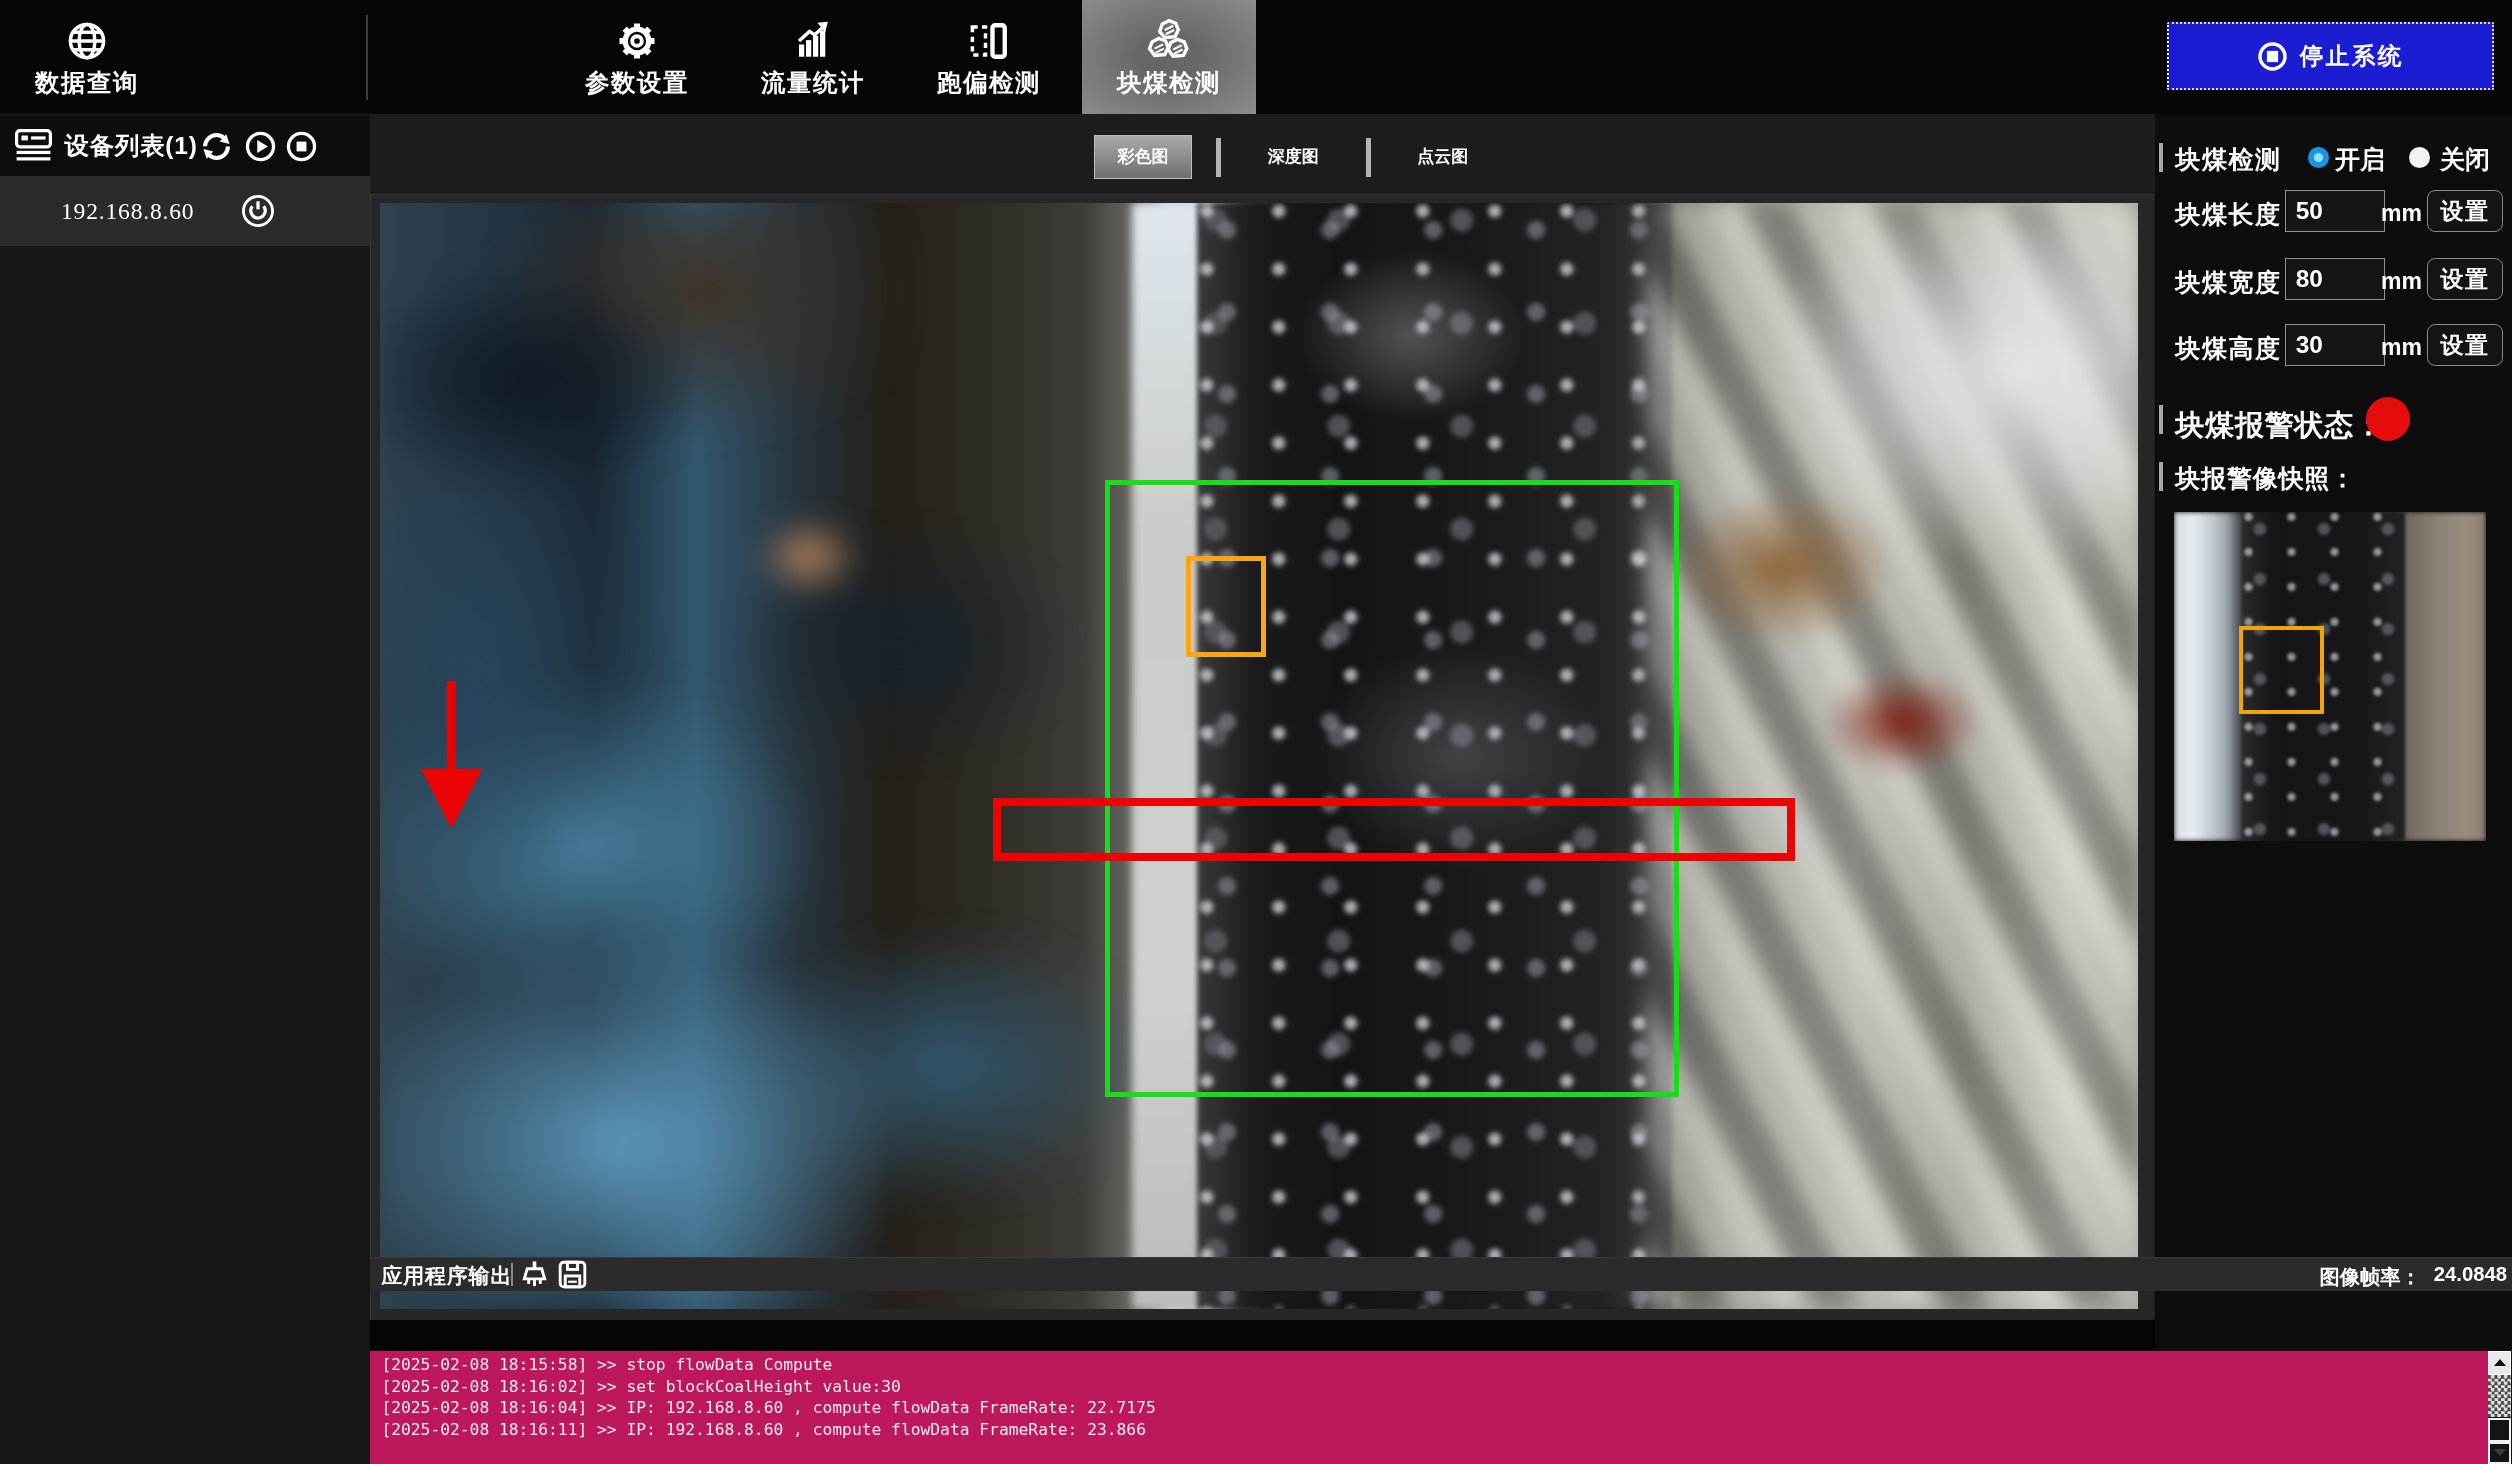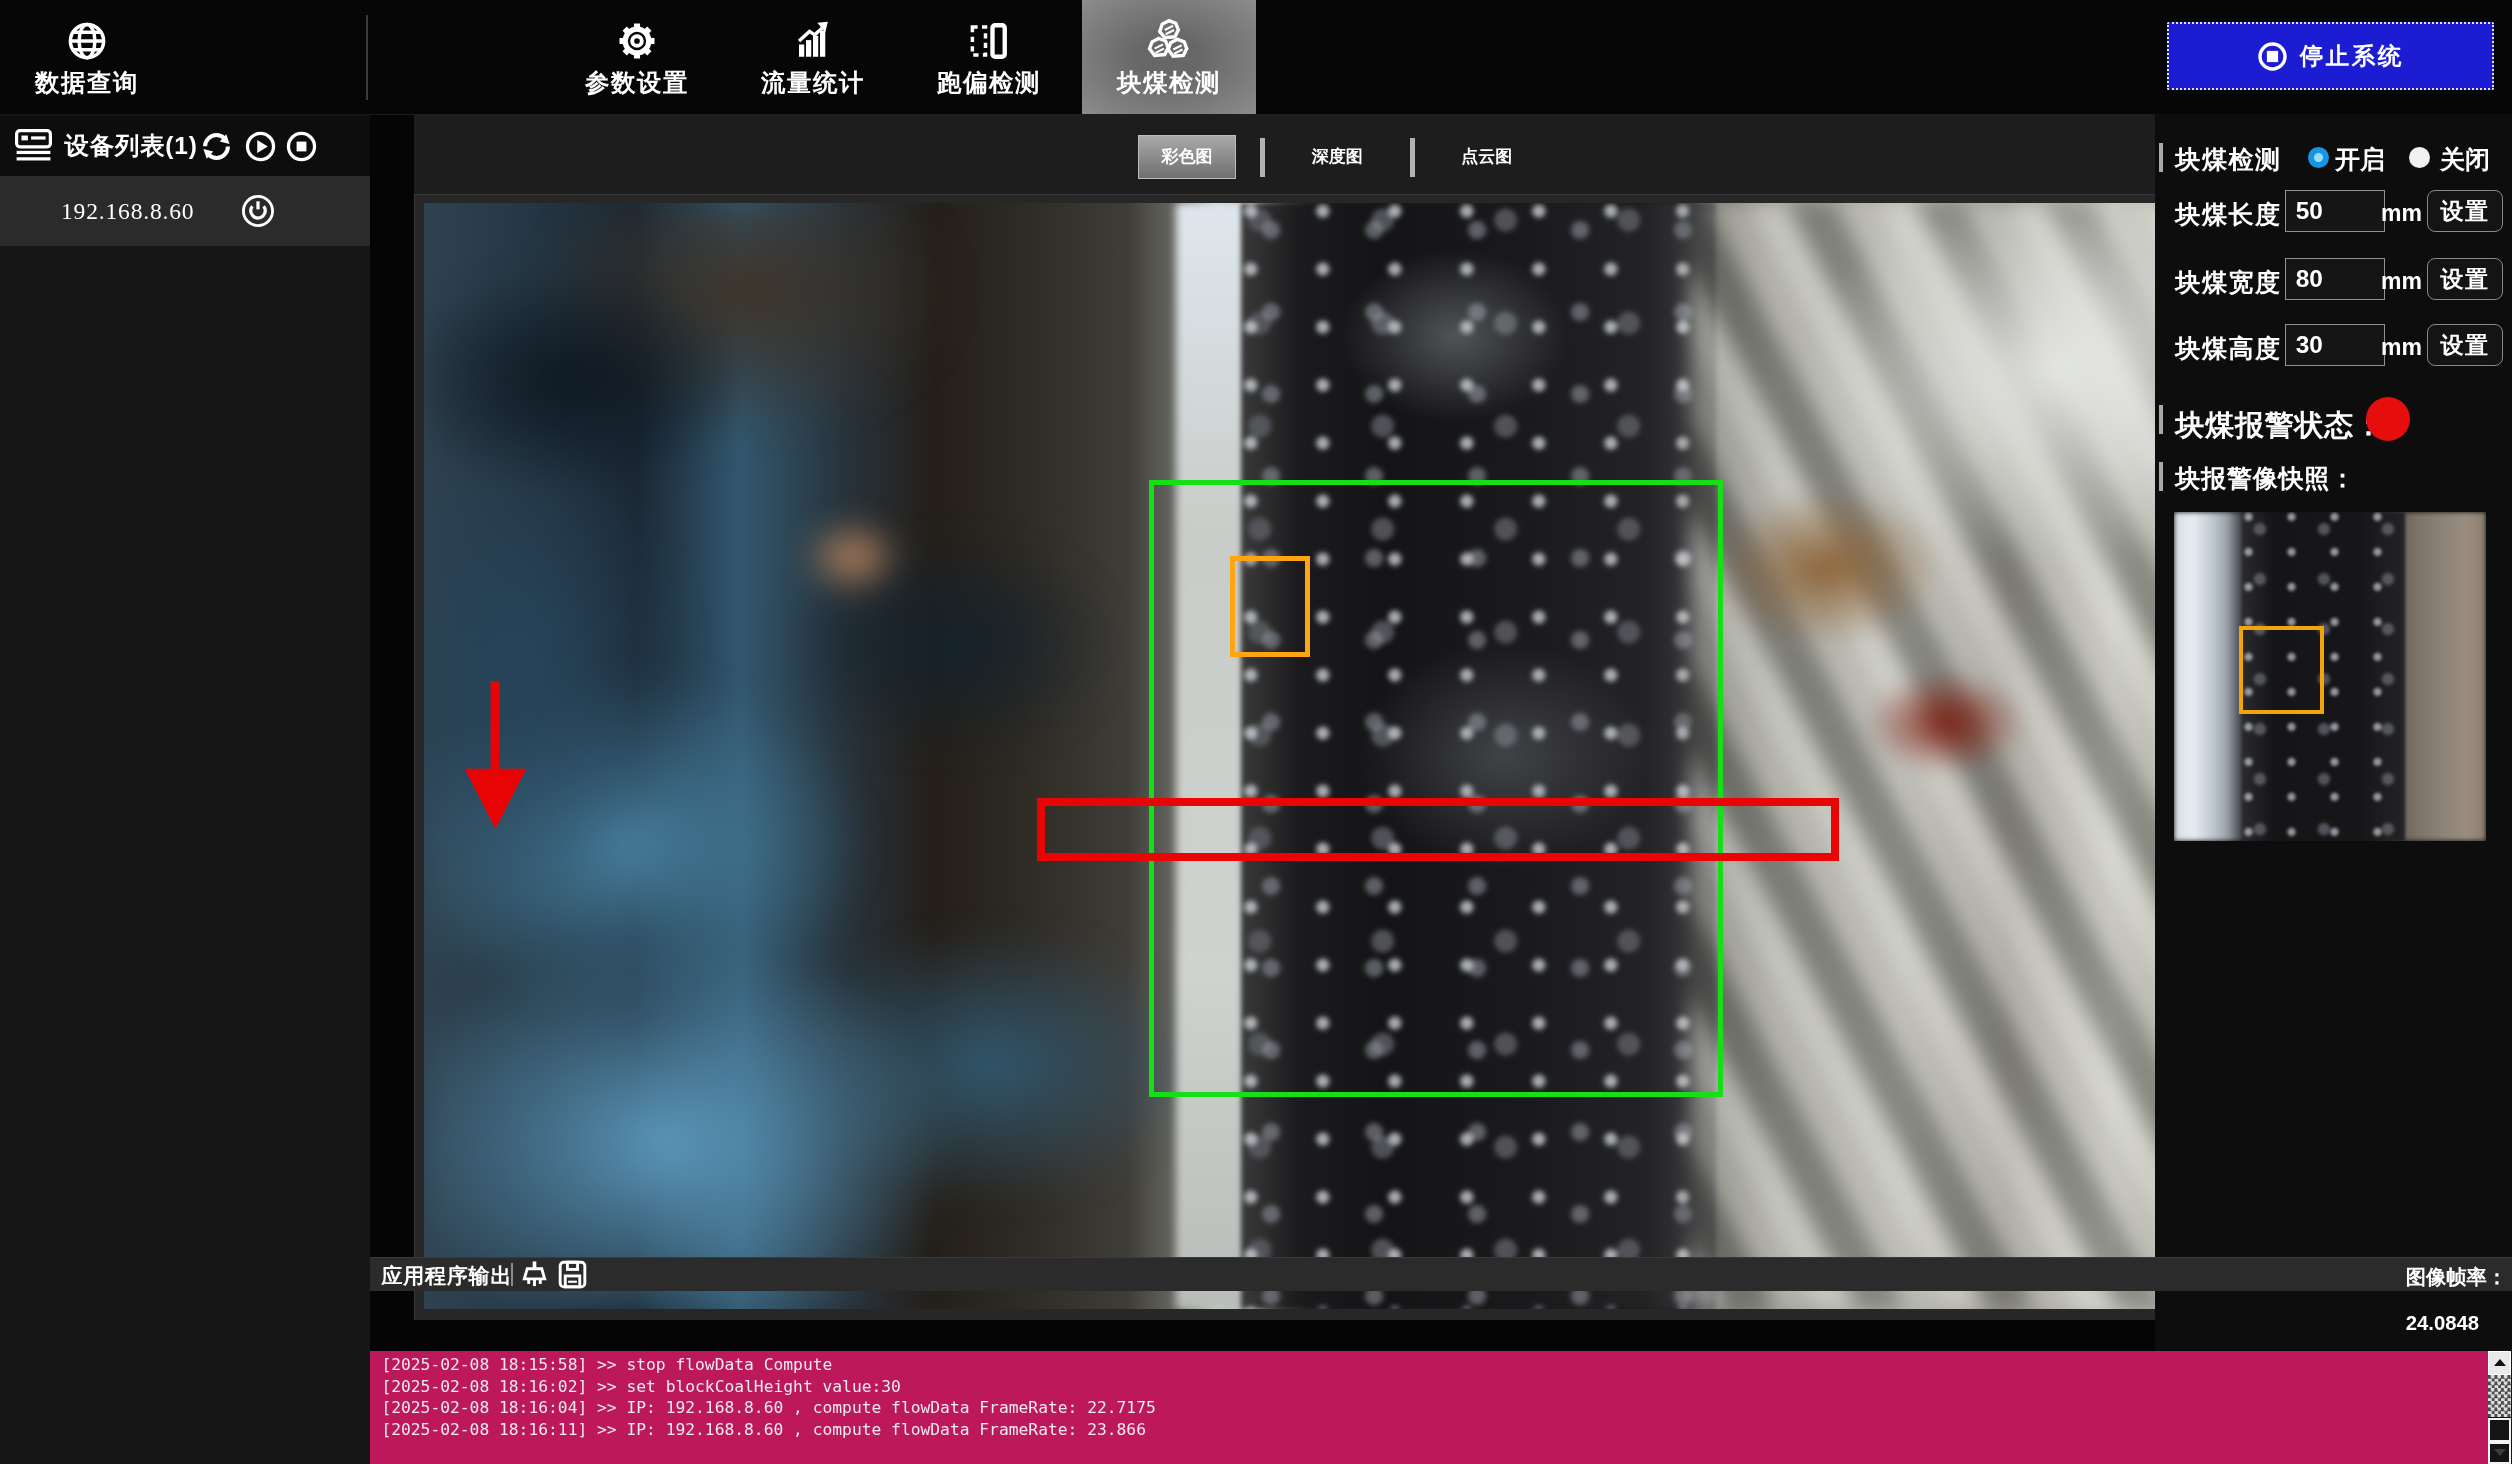--- a/index.html
+++ b/index.html
@@ -27,21 +27,21 @@
   #sb-header{position:absolute;left:0;top:1.6px;width:370px;height:60px;background:#0d0d0d;display:flex;align-items:center;}
   #sb-title{font-size:24.4px;font-weight:bold;margin-left:13px;letter-spacing:0.8px;}
   .sb-circle-btn{position:absolute;top:15.4px;width:31px;height:31px;cursor:pointer;}
   #sb-refresh{left:201px;} #sb-play{left:245px;} #sb-stop{left:286px;}
   #device-row{position:absolute;left:0;top:62px;width:370px;height:70px;background:#2b2b2b;cursor:pointer;}
   #device-ip{position:absolute;left:61px;top:0;height:70px;line-height:70px;font-size:23.6px;
      font-family:"Liberation Serif",serif;letter-spacing:0.8px;}
   #device-power{position:absolute;left:241px;top:18px;width:34px;height:34px;cursor:pointer;}
 
   
-  #main{position:absolute;left:370px;top:114px;width:1785px;height:1205px;background:#1d1d1d;margin-left:44px;}
+  #main{position:absolute;left:370px;top:114px;width:1785px;height:1205px;background:#1d1d1d;}
   #tabbar{position:absolute;left:724px;top:21px;height:44px;display:flex;align-items:center;}
   .vtab{height:42px;min-width:86px;line-height:42px;text-align:center;font-size:17px;font-weight:bold;
      padding:0 4.9px;cursor:pointer;color:#fff;}
   .vtab.active{background:linear-gradient(180deg,#a9a9a9,#6f6f6f);border:0.8px solid #bdbdbd;}
   .vtab-sep{width:4.9px;height:39px;background:#b3b3b3;margin:0 24.4px;}
 
   #image-frame{position:absolute;left:0;top:80px;width:1783px;height:1125px;background:#272727;
      border-top:1.6px solid #383838;border-left:1.6px solid #383838;}
   #image-view{position:absolute;left:9px;top:8.1px;width:1758px;height:1106px;overflow:hidden;background:#111;}
 
@@ -121,21 +121,21 @@
       radial-gradient(circle at 14.6px 11.4px,rgba(120,125,135,0.6) 0 4.9px,rgba(0,0,0,0) 7.3px) 3.3px 5.7px/64px 50px,
       linear-gradient(90deg,#2a2a2c 0%,#151517 20%,#161619 70%,#232325 100%);}
   #snap-roi{position:absolute;left:65px;top:114px;width:85px;height:88px;border:4.1px solid #f2a50a;box-sizing:border-box;}
 
   
   #log-header{position:absolute;left:370px;top:1257px;width:2142px;height:33px;background:#2b2b2b;border-top:0.8px solid #3a3a3a;}
   #log-title{position:absolute;left:11.4px;top:4.1px;font-size:21px;font-weight:bold;letter-spacing:0.8px;}
   #log-hsep{position:absolute;left:141px;top:4.9px;width:1.6px;height:23px;background:#8a8a8a;}
   .log-tool{position:absolute;top:1.6px;width:29px;height:29px;cursor:pointer;}
   #log-clear{left:150px;} #log-save{left:188px;}
-  #frame-rate{position:absolute;right:4.9px;top:4.9px;display:flex;gap:21px;font-size:20.3px;font-weight:bold;flex-direction:column;}
+  #frame-rate{position:absolute;right:4.9px;top:4.9px;display:flex;gap:13px;font-size:20.3px;font-weight:bold;}
   #log-area{position:absolute;left:370px;top:1351px;width:2120px;height:113px;background:#be185d;overflow:hidden;}
   .log-line{padding-left:11.4px;font-family:"DejaVu Sans Mono",monospace;font-size:16.3px;line-height:21.5px;
      color:#ececec;white-space:pre;}
   #log-area .log-line:first-child{margin-top:3.3px;}
 
   
   #log-scrollbar{position:absolute;left:2488px;top:1351px;width:24.4px;height:113px;background:#151515;}
   .sb-btn{position:absolute;left:0;width:23px;box-sizing:border-box;cursor:pointer;}
   #sb-up{top:0;height:24.4px;background:#e9e9e9;border:1.6px solid #fff;}
   #sb-track{position:absolute;left:0;top:24.4px;width:23px;height:42px;cursor:pointer;

